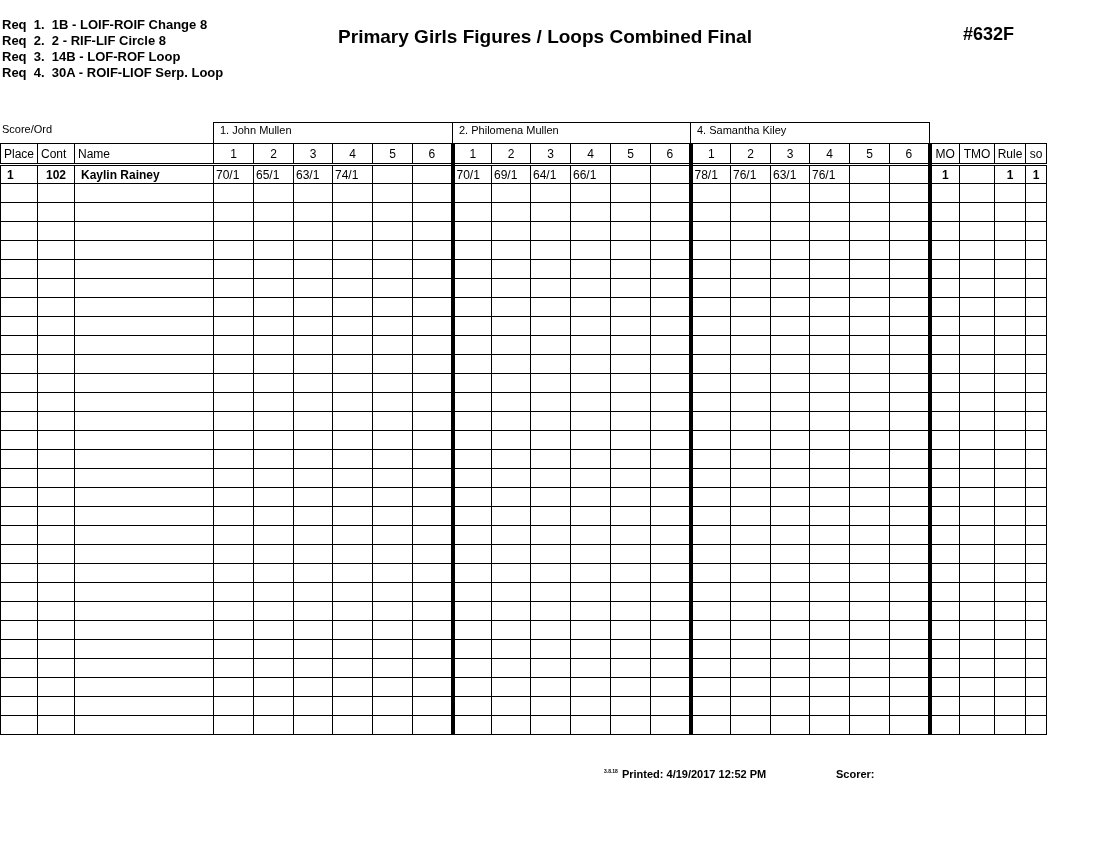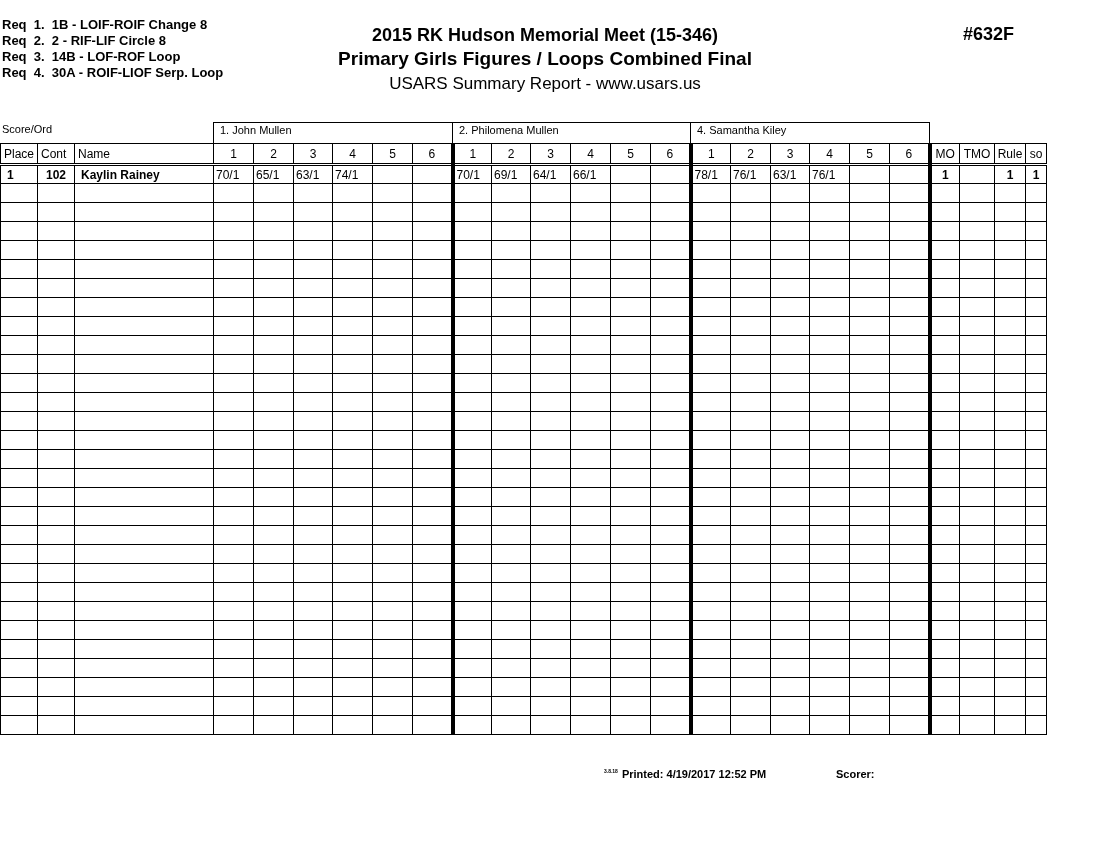--- a/index.html
+++ b/index.html
@@ -32,23 +32,21 @@
 <body>
 
 <div class="req-list">
   <div class="req-item">Req  1.  1B - LOIF-ROIF Change 8</div>
   <div class="req-item">Req  2.  2 - RIF-LIF Circle 8</div>
   <div class="req-item">Req  3.  14B - LOF-ROF Loop</div>
   <div class="req-item">Req  4.  30A - ROIF-LIOF Serp. Loop</div>
 </div>
 
 <div class="title-block">
-  <div class="meet-title">2015 RK Hudson Memorial Meet (15-346)</div>
   <div class="event-title">Primary Girls Figures / Loops Combined Final</div>
-  <div class="report-title">USARS Summary Report - www.usars.us</div>
 </div>
 
 <div class="event-code">#632F</div>
 
 <div class="score-ord">Score/Ord</div>
 <div class="judge-box" style="left:213px;width:240px;">1.  John Mullen</div>
 <div class="judge-box" style="left:452px;width:239px;">2.  Philomena Mullen</div>
 <div class="judge-box" style="left:690px;width:240px;">4.  Samantha Kiley</div>
 
 <table class="grid">

